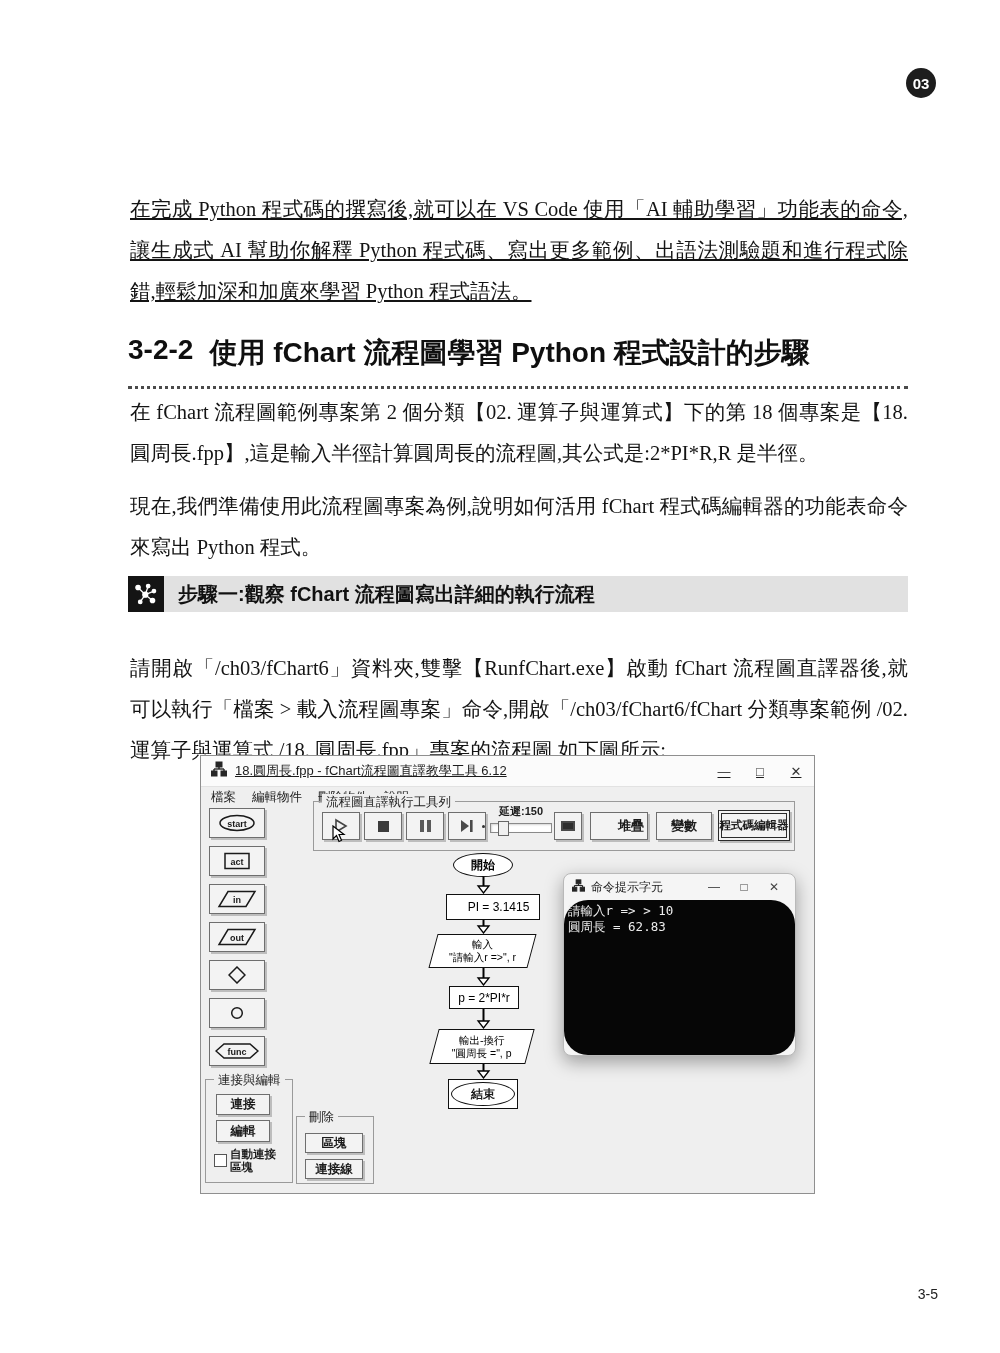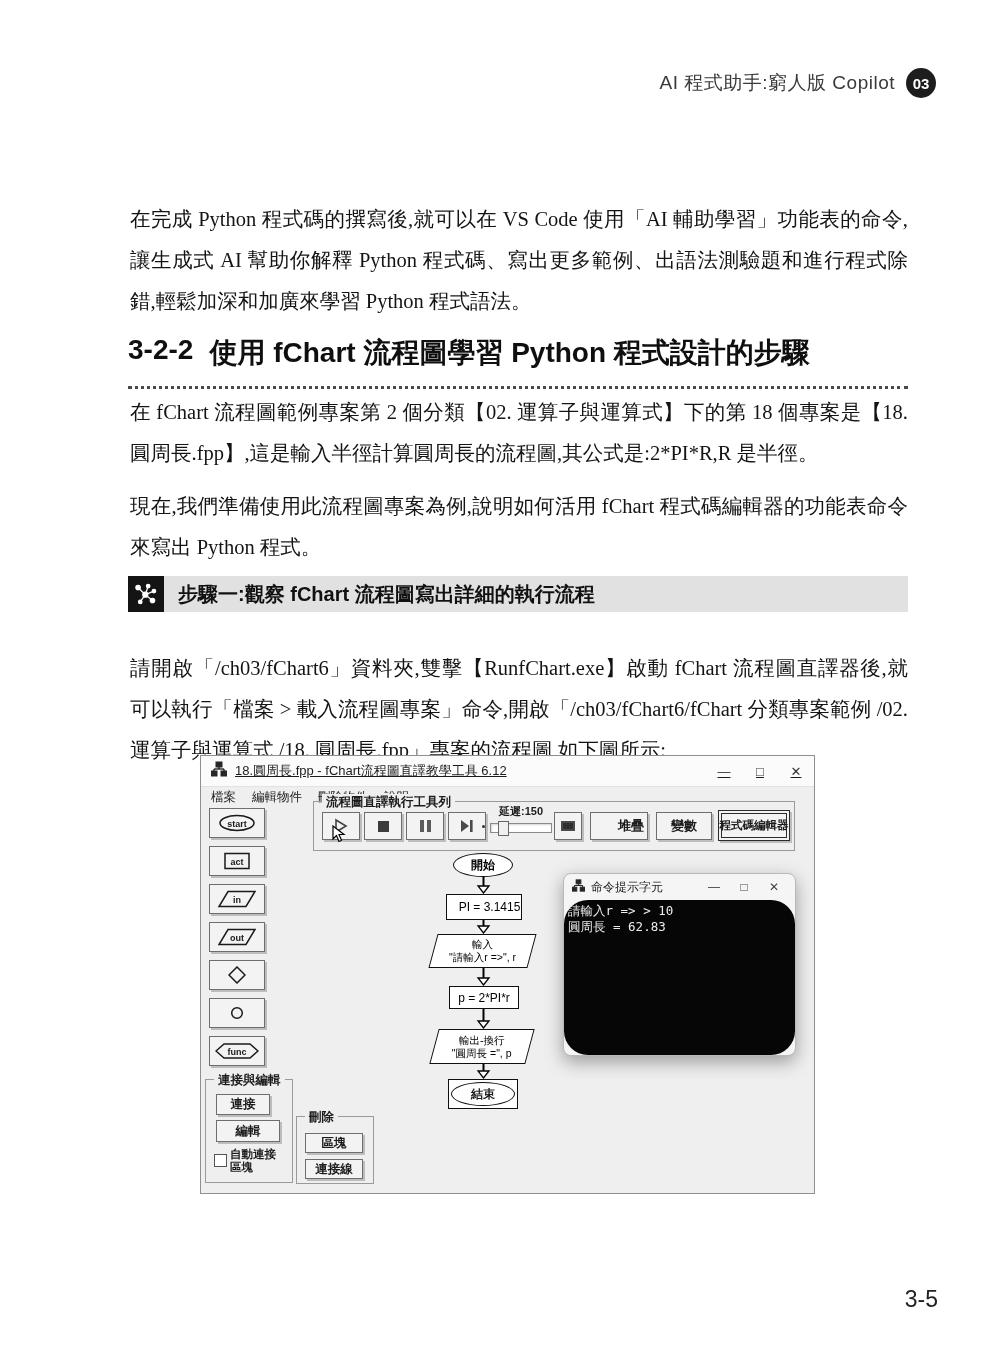--- a/index.html
+++ b/index.html
@@ -8,26 +8,26 @@
     font-family:"Liberation Serif","DejaVu Serif",serif; overflow:hidden; color:#141414;
   }
 
   
   .page-header { position:absolute; top:68px; right:64px; display:flex; align-items:center; gap:11px;
                  font-family:"Liberation Sans","DejaVu Sans",sans-serif; }
   .header-title { font-size:19px; color:#3a3a3a; letter-spacing:.5px; }
   .chapter-badge { width:30px; height:30px; border-radius:50%; background:#1d1d1d; color:#fff;
                    font-weight:bold; font-size:15px; display:flex; align-items:center; justify-content:center; }
   .page-number { position:absolute; top:1286px; right:62px; font-family:"Liberation Sans",sans-serif;
-                 font-size:23px; color:#222; }
+                 font-size:14px; color:#222; }
 
   
   .para { position:absolute; left:130px; width:778px; font-size:20.5px; line-height:41px;
           text-align:justify; color:#141414; }
-  #para1 { top:178px; } #para2 { top:371px; } #para3 { top:465px; } #para4 { top:627px; }
+  #para1 { top:168px;text-decoration:underline; } #para2 { top:371px; } #para3 { top:465px; } #para4 { top:627px; }
 
   .section-heading { position:absolute; left:128px; top:311px; width:780px; padding-bottom:14px;
           border-bottom:3.5px dotted #4a4a4a; font-family:"Liberation Sans","DejaVu Sans",sans-serif;
           font-weight:bold; font-size:28px; color:#0f0f0f; display:flex; gap:16px; white-space:nowrap; }
 
   .step-bar { position:absolute; left:128px; top:576px; width:780px; height:36px; display:flex; }
   .step-icon { width:36px; height:36px; background:#141414; flex:none;
                display:flex; align-items:center; justify-content:center; }
   .step-label { flex:1; background:#e1e1e1; font-family:"Liberation Sans",sans-serif; font-weight:bold;
                 font-size:20px; line-height:37px; padding-left:14px; color:#111; white-space:nowrap; }
@@ -40,21 +40,21 @@
         border-bottom:1px solid #e2e2e2; display:flex; align-items:center; padding-left:10px;text-decoration:underline; }
   .fc-title { font-size:13px; margin-left:8px; }
   .win-controls { margin-left:auto; display:flex; }
   .win-ctrl { width:36px; height:30px; display:flex; align-items:center; justify-content:center;
               font-size:13px; color:#333; }
   .fc-menubar { position:absolute; left:0; top:31px; right:0; height:21px; display:flex; gap:16px;
                 padding-left:10px; font-size:12.5px; align-items:center; }
 
   .groupbox { position:absolute; border:1px solid #9a9a9a; }
   .gb-label { position:absolute; top:-8px; left:8px; background:#efefef; padding:0 4px;
-              font-size:12.5px; font-weight:bold; white-space:nowrap; }
+              font-size:12.5px; font-weight:normal; white-space:nowrap; }
 
   #toolbar-group { left:112px; top:45px; width:480px; height:48px; }
   .tb-btn, .side-btn, .mini-btn {
         background:#f3f3f3; border:1px solid #6e6e6e; box-shadow:2px 2px 0 #bdbdbd;
         display:flex; align-items:center; justify-content:center; position:absolute; box-sizing:border-box; }
   .tb-btn { top:10px; height:28px; }
   #btn-run   { left:8px;   width:38px; }
   #btn-stop  { left:50px;  width:38px; }
   #btn-pause { left:92px;  width:38px; }
   #btn-step  { left:134px; width:38px; }
@@ -79,34 +79,34 @@
   .slider-dot.left { left:-8px; } .slider-dot.right { right:-8px; }
 
   .side-btn { left:8px; width:56px; height:30px; }
   #sb-start{top:52px} #sb-act{top:90px} #sb-in{top:128px} #sb-out{top:166px}
   #sb-decision{top:204px} #sb-circle{top:242px} #sb-func{top:280px}
 
   #connect-group { left:4px; top:323px; width:86px; height:102px; }
   #delete-group  { left:95px; top:360px; width:76px; height:66px; }
   .mini-btn { font-size:12.5px; font-weight:bold;font-family:Liberation Serif, serif; }
   #btn-connect { left:10px; top:14px; width:54px; height:21px; }
-  #btn-edit    { left:10px; top:40px; width:64px; height:22px; }
+  #btn-edit    { left:10px; top:40px; width:54px; height:22px; }
   #btn-delblock{ left:8px;  top:16px; width:58px; height:20px; }
   #btn-delline { left:8px;  top:42px; width:58px; height:20px; }
   .fc-checkbox { position:absolute; left:8px; top:74px; width:11px; height:11px;
                  border:1px solid #555; background:#fff; }
   .auto-label { position:absolute; left:24px; top:68px; font-size:11.5px; font-weight:bold; line-height:13px; }
 
   
   .fc-node { position:absolute; border:1.6px solid #101010; background:#fff; box-sizing:border-box;
              display:flex; flex-direction:column; align-items:center; justify-content:center;
              font-size:12px; color:#000; }
   .fc-oval { border-radius:50%; font-weight:bold; }
   #node-start { left:252px; top:97px;  width:60px; height:24px; }
-  #node-pi    { left:245px; top:138px; width:76px; height:26px;padding-left:11px; }
+  #node-pi    { left:245px; top:138px; width:94px; height:26px;padding-left:11px; }
   #node-input { left:232px; top:178px; width:99px; height:34px; }
   #node-calc  { left:248px; top:230px; width:70px; height:23px; }
   #node-output{ left:233px; top:273px; width:96px; height:35px; }
   .fc-para { transform:skewX(-15deg); }
   .fc-para .fc-text { transform:skewX(15deg); text-align:center; font-size:10.5px; line-height:13px;
                       white-space:nowrap; }
   #node-end { left:247px; top:323px; width:70px; height:30px; padding:2px; background:#fff;
               border:1.6px solid #101010; position:absolute; box-sizing:border-box; }
   .fc-term-oval { width:100%; height:100%; border:1.6px solid #101010; border-radius:50%;
                   display:flex; align-items:center; justify-content:center; font-size:12px;
@@ -127,21 +127,20 @@
                font-size:12.5px; line-height:15.5px; padding:3px 4px;border-radius:24px; }
 
   .mouse-cursor { position:absolute; left:131px; top:69px; z-index:5; }
 </style>
 </head>
 <body>
 
 <div class="page">
 
   <div class="page-header">
-    <span class="header-title">AI 程式助手:窮人版 Copilot</span>
     <span class="chapter-badge">03</span>
   </div>
 
   <p class="para" id="para1">在完成 Python 程式碼的撰寫後,就可以在 VS Code 使用「AI 輔助學習」功能表的命令,讓生成式 AI 幫助你解釋 Python 程式碼、寫出更多範例、出語法測驗題和進行程式除錯,輕鬆加深和加廣來學習 Python 程式語法。</p>
 
   <h2 class="section-heading">
     <span>3-2-2</span>
     <span>使用 fChart 流程圖學習 Python 程式設計的步驟</span>
   </h2>
 

